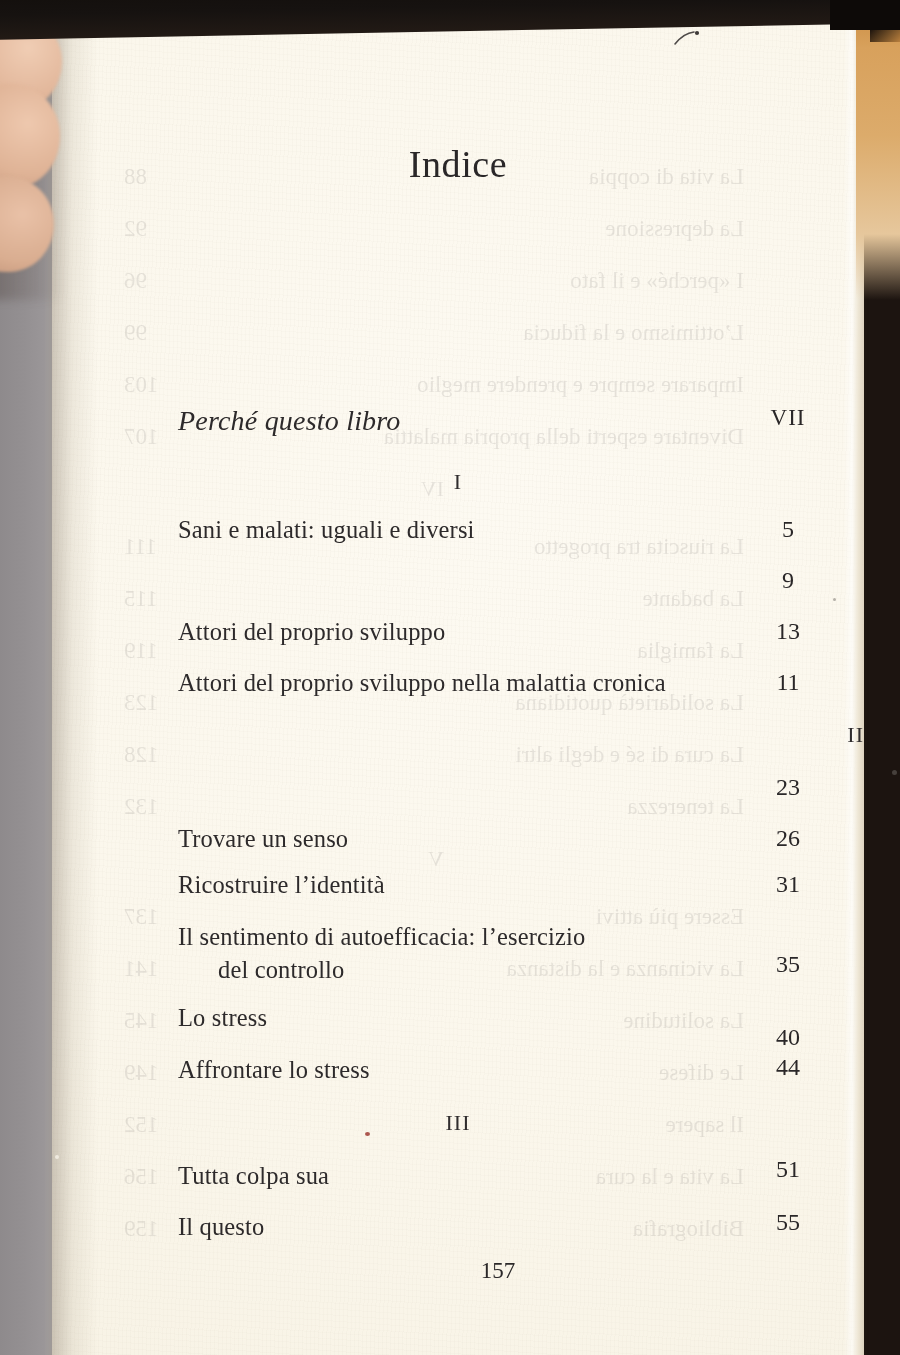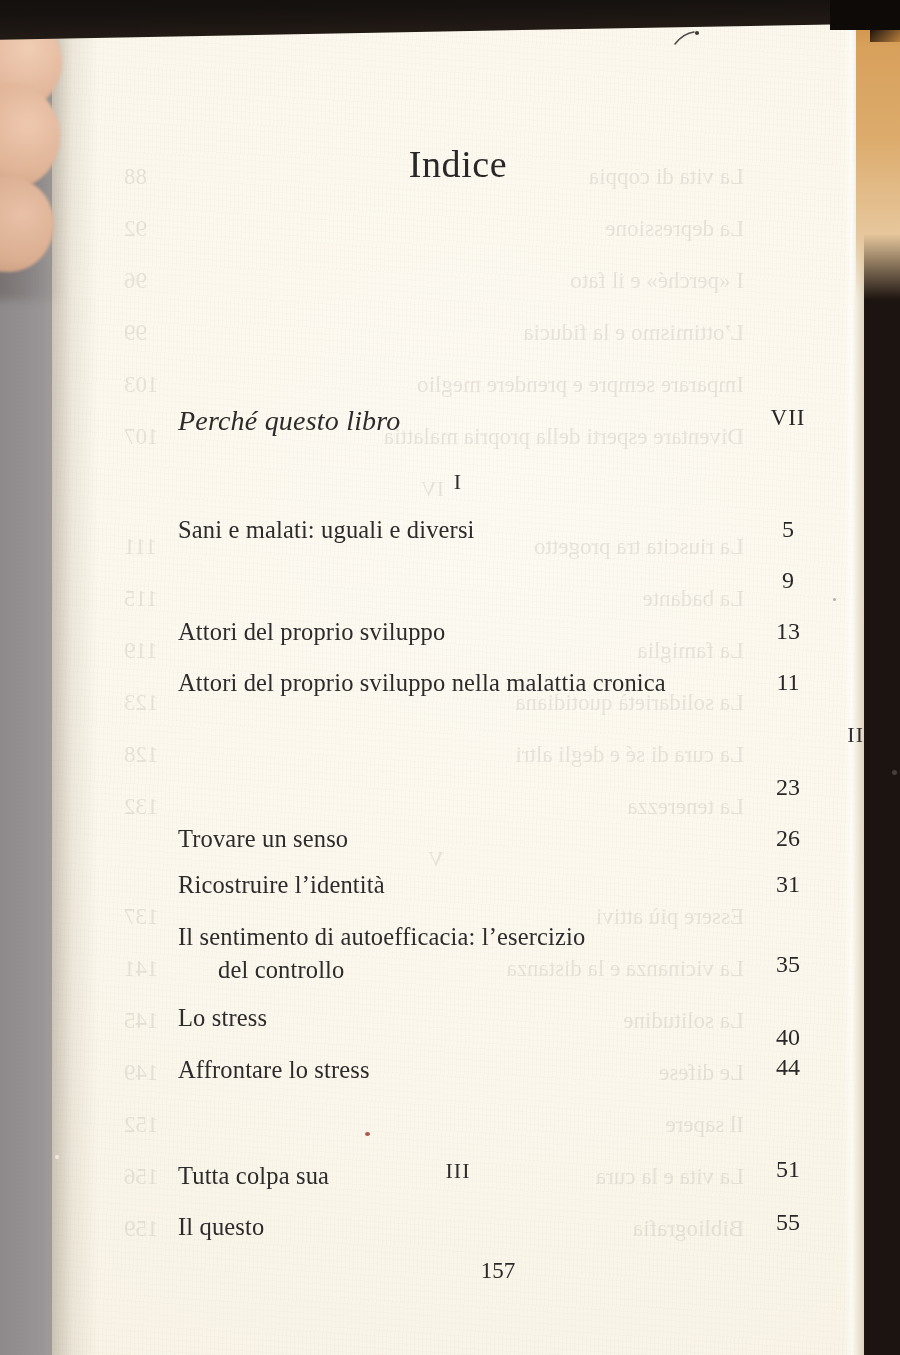--- a/index.html
+++ b/index.html
@@ -441,21 +441,21 @@
 
       <div class="row" style="top:982px;">
         <span class="label">Lo stress</span>
         <span class="pageno" style="top:-4px;margin-top:24px;">40</span>
       </div>
       <div class="row" style="top:1034px;">
         <span class="label">Affrontare lo stress</span>
         <span class="pageno" style="top:-2px;">44</span>
       </div>
 
-      <div class="section-num" style="top:1088px;margin-top:48px;">III</div>
+      <div class="section-num" style="top:1088px;">III</div>
 
       <div class="row" style="top:1140px;">
         <span class="label">Tutta colpa sua</span>
         <span class="pageno" style="top:-6px;">51</span>
       </div>
       <div class="row" style="top:1191px;">
         <span class="label">Il questo</span>
         <span class="pageno" style="top:-4px;">55</span>
       </div>
 

